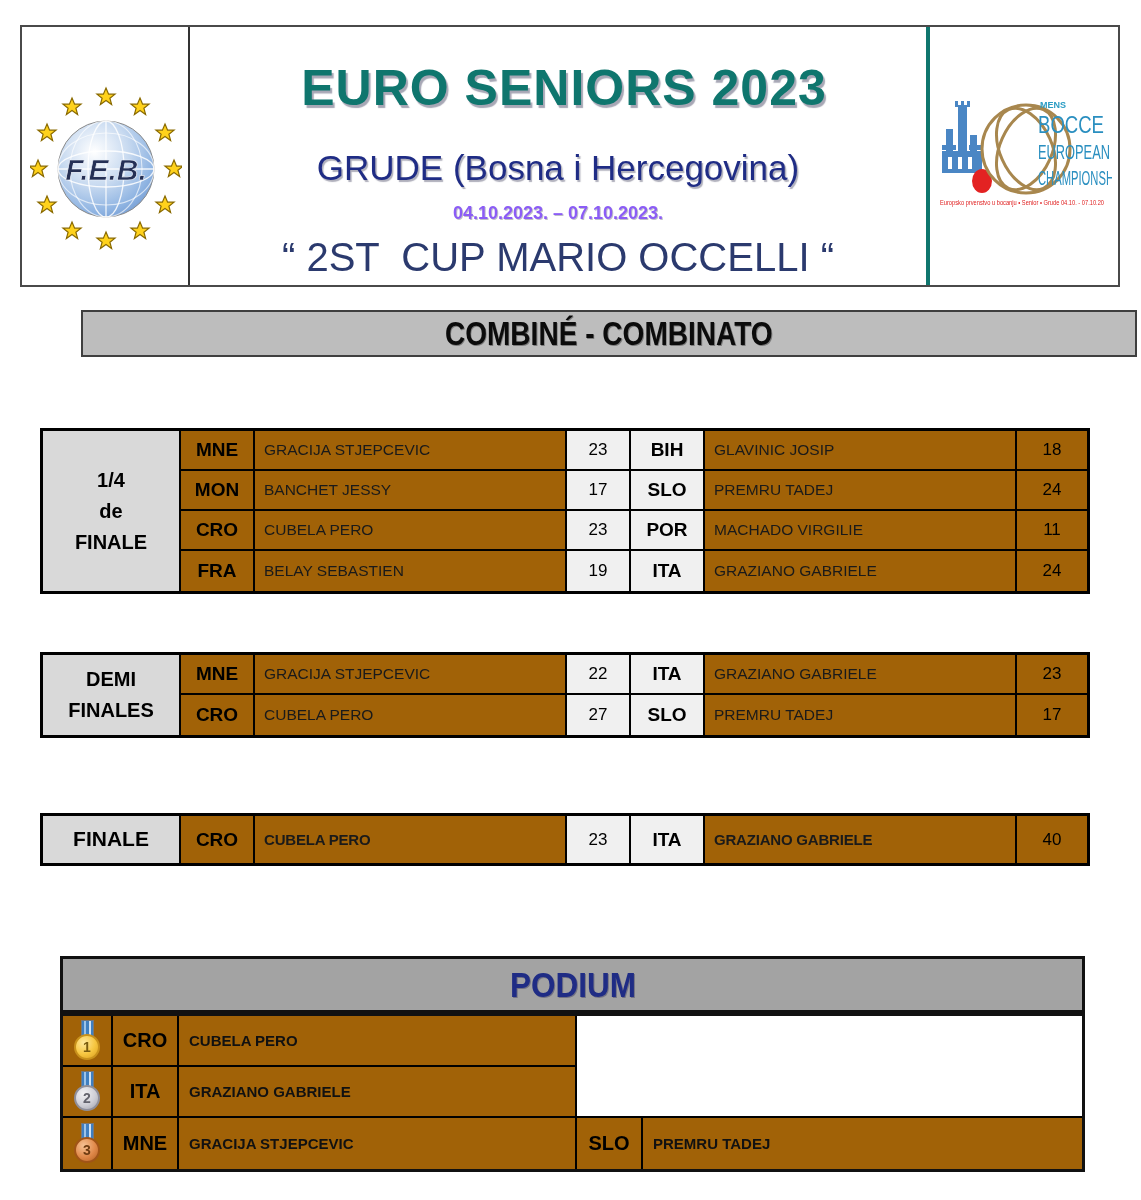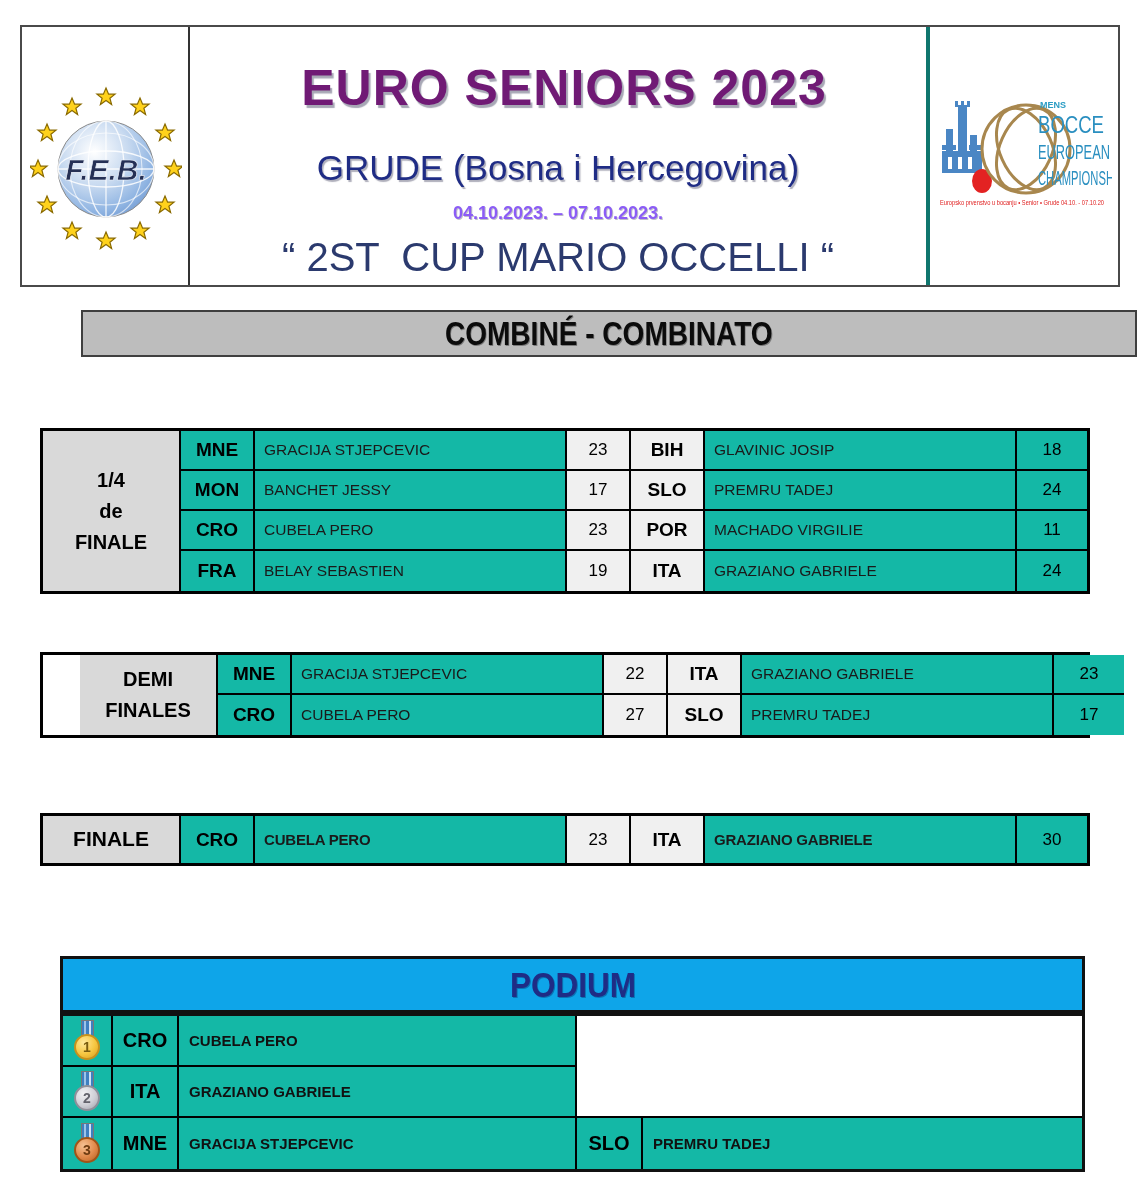--- a/index.html
+++ b/index.html
@@ -13,21 +13,21 @@
   .header-box {
     left:20px; top:25px; width:1100px; height:262px;
     border:2px solid #4a4a4a; box-sizing:border-box; display:flex; background:#fff;
   }
   .header-left  { width:166px; border-right:2px solid #333; position:relative; }
   .header-center{ flex:1; position:relative; text-align:center; }
   .header-right { width:188px; border-left:4px solid #0f766e; position:relative; overflow:hidden; }
 
   .main-title {
     position:absolute; top:32px; left:12px; right:0;
-    font-size:50px; font-weight:bold; letter-spacing:1px; color:#701a75;
+    font-size:50px; font-weight:bold; letter-spacing:1px; color:#0f766e;
     text-shadow:2px 3px 1px rgba(95,95,120,0.55);
   }
   .grude-line {
     position:absolute; top:121px; left:0; right:0;
     font-size:35px; font-weight:normal; color:#1f2c85;
     text-shadow:1.5px 2px 1px rgba(95,95,120,0.5);
   }
   .dates-line {
     position:absolute; top:176px; left:0; right:0;
     font-size:18px; font-weight:bold; color:#8b5cf6;
@@ -49,44 +49,44 @@
     transform:scaleX(0.85); text-shadow:1px 1px 0 rgba(0,0,0,0.35);
   }
 
   
   .round {
     left:40px; width:1050px; box-sizing:border-box;
     border:3px solid #000; display:grid; background:#fff;
     grid-template-columns:138px 74px 312px 64px 74px 312px 70px;
   }
   #round-qf { top:428px; grid-template-rows:repeat(4,40px); }
-  #round-sf { top:652px; grid-template-rows:repeat(2,40px);padding-left:37px; }
+  #round-sf { top:652px; grid-template-rows:repeat(2,40px); }
   #round-f  { top:813px; grid-template-rows:47px; }
 
   .cell {
     display:flex; align-items:center; justify-content:center;
-    box-sizing:border-box; background:#14b8a6; overflow:hidden;
+    box-sizing:border-box; background:#a16207; overflow:hidden;
   }
   .br { border-right:2px solid #000; }
   .bb { border-bottom:2px solid #000; }
   .lbl {
     background:#d9d9d9; font-weight:bold; font-size:20px;
     flex-direction:column; line-height:1.55; color:#000;
   }
   .cc { font-weight:bold; font-size:19px; color:#000; }
   .nm { justify-content:flex-start; padding-left:9px; font-size:15.5px; color:#1a1a1a; }
   .sc { font-weight:normal; font-size:17px; color:#000; }
   .shade { background:#f0f0f0; }
   #round-f .nm { font-weight:bold; font-size:15px; letter-spacing:-0.2px; }
   #round-f .lbl { font-size:21px; }
 
   
   .podium-header {
     left:60px; top:956px; width:1025px; height:57px; box-sizing:border-box;
-    background:#0ea5e9; border:3px solid #111;
+    background:#a3a3a3; border:3px solid #111;
     display:flex; align-items:center; justify-content:center;
   }
   .podium-title {
     color:#1f2c85; font-weight:bold; font-size:35px; transform:scaleX(0.9);
     text-shadow:1px 1px 0 rgba(0,0,60,0.3);
   }
   .podium-body {
     left:60px; top:1013px; width:1025px; box-sizing:border-box;
     border:3px solid #111; display:grid; background:#fff;
     grid-template-columns:50px 66px 398px 66px 439px;
@@ -255,21 +255,21 @@
 
 <div class="abs round" id="round-f">
   <div class="cell lbl br">
     <div>FINALE</div>
   </div>
   <div class="cell cc br">CRO</div>
   <div class="cell nm br">CUBELA PERO</div>
   <div class="cell sc br shade">23</div>
   <div class="cell cc br shade">ITA</div>
   <div class="cell nm br">GRAZIANO GABRIELE</div>
-  <div class="cell sc">30</div>
+  <div class="cell sc">40</div>
 </div>
 
 <div class="abs podium-header">
   <div class="podium-title">PODIUM</div>
 </div>
 
 <div class="abs podium-body">
 
   <div class="cell br bb">
     <div class="medal gold">

